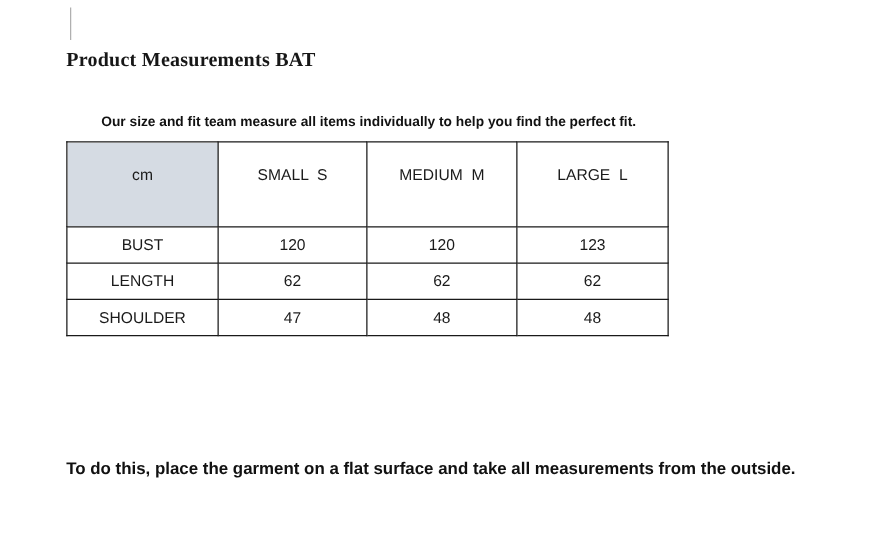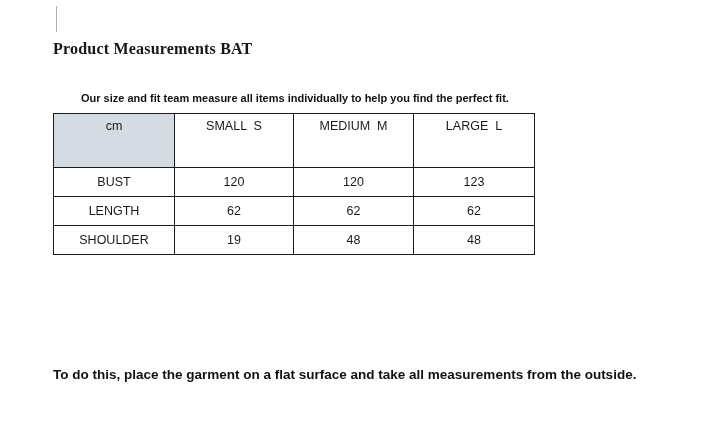--- a/index.html
+++ b/index.html
@@ -48,21 +48,21 @@
   table.measurements th,
   table.measurements td {
     border: 1px solid #1a1a1a;
     text-align: center;
     padding: 0;
     overflow: hidden;
   }
   table.measurements th {
     height: 48px;
     vertical-align: top;
-    padding-top: 5px;
+    padding-top: 19px;
     font-weight: normal;
     white-space: pre;
   }
   table.measurements th.unit-cell {
     background: #d5dbe3;
   }
   table.measurements td {
     height: 28px;
     vertical-align: middle;
     text-align: center;
@@ -109,21 +109,21 @@
       <td>123</td>
     </tr>
     <tr>
       <td>LENGTH</td>
       <td>62</td>
       <td>62</td>
       <td>62</td>
     </tr>
     <tr>
       <td>SHOULDER</td>
-      <td>19</td>
+      <td>47</td>
       <td>48</td>
       <td>48</td>
     </tr>
   </tbody>
 </table>
 
 <p class="footer">
   <br>
   <span>To do this, place the garment on a flat surface and take all measurements from the outside.</span>
 </p>

